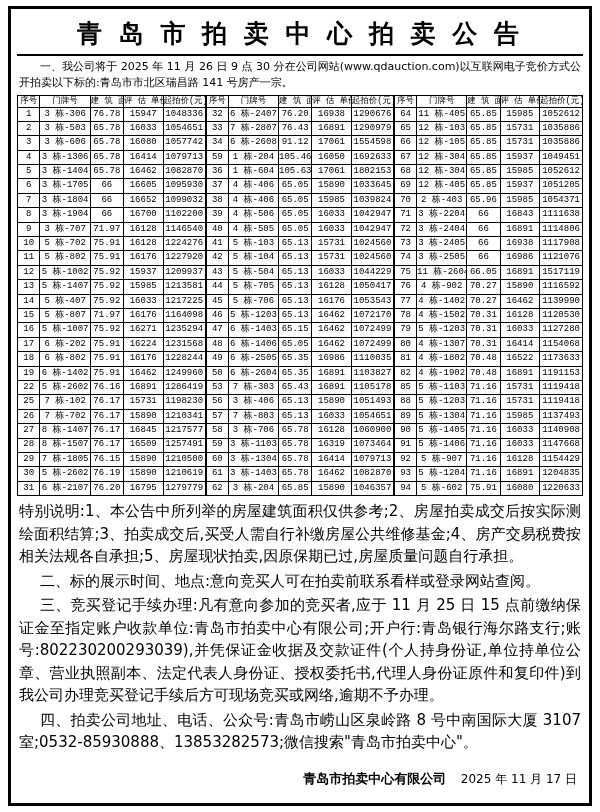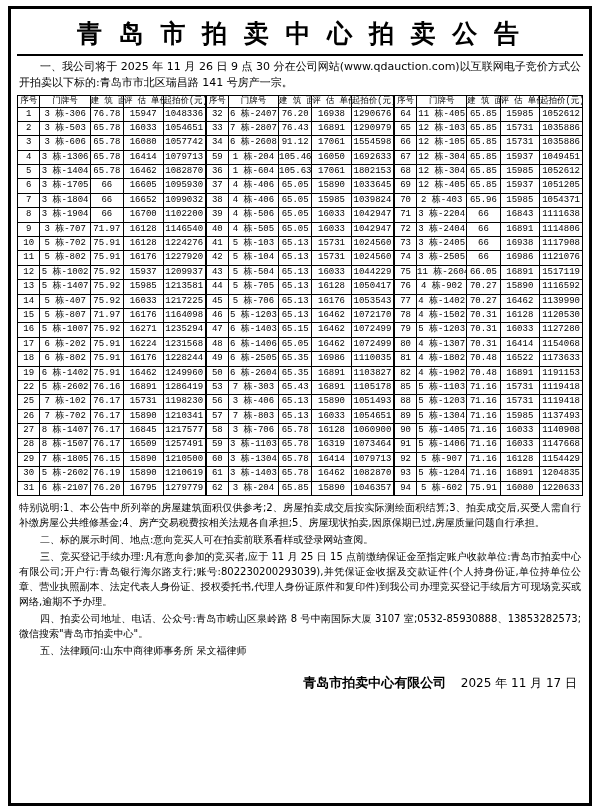--- a/index.html
+++ b/index.html
@@ -64,21 +64,21 @@
     height:auto;
     padding:1px 0;
   }
   col.c-seq{width:21px;}
   col.c-door{width:47px;}
   col.c-area{width:31px;}
   col.c-price{width:37px;}
   col.c-start{width:40px;}
   .thick-left{border-left:2px solid #000 !important;}
   .notes{
-    font-size:10px;
+    font-size:15px;
     line-height:1.5;
     text-align:justify;
     margin:4px 2px 14px 2px;
   }
   .notes p{margin:2px 0;}
   .footer{
     margin-top:16px;
     text-align:right;
     font-size:13px;
     font-weight:bold;
@@ -603,23 +603,20 @@
       <p>特别说明:1、本公告中所列举的房屋建筑面积仅供参考;2、房屋拍卖成交后按实际测绘面积结算;3、拍卖成交后,买受人需自行补缴房屋公共维修基金;4、房产交易税费按相关法规各自承担;5、房屋现状拍卖,因原保期已过,房屋质量问题自行承担。</p>
       <p>
           <span class="indent">二、标的展示时间、地点:意向竞买人可在拍卖前联系看样或登录网站查阅。</span>
         </p>
       <p>
           <span class="indent">三、竞买登记手续办理:凡有意向参加的竞买者,应于 11 月 25 日 15 点前缴纳保证金至指定账户收款单位:青岛市拍卖中心有限公司;开户行:青岛银行海尔路支行;账号:802230200293039),并凭保证金收据及交款证件(个人持身份证,单位持单位公章、营业执照副本、法定代表人身份证、授权委托书,代理人身份证原件和复印件)到我公司办理竞买登记手续后方可现场竞买或网络,逾期不予办理。</span>
         </p>
       <p>
           <span class="indent">四、拍卖公司地址、电话、公众号:青岛市崂山区泉岭路 8 号中南国际大厦 3107 室;0532-85930888、13853282573;微信搜索"青岛市拍卖中心"。</span>
         </p>
-      <p>
-          <span class="indent">五、法律顾问:山东中商律师事务所    呆文福律师</span>
-        </p>
     </div>
 
     <div class="footer">
       <span>青岛市拍卖中心有限公司</span>
       <span class="date">2025 年 11 月 17 日</span>
     </div>
 
   </div>
 </div>
 

